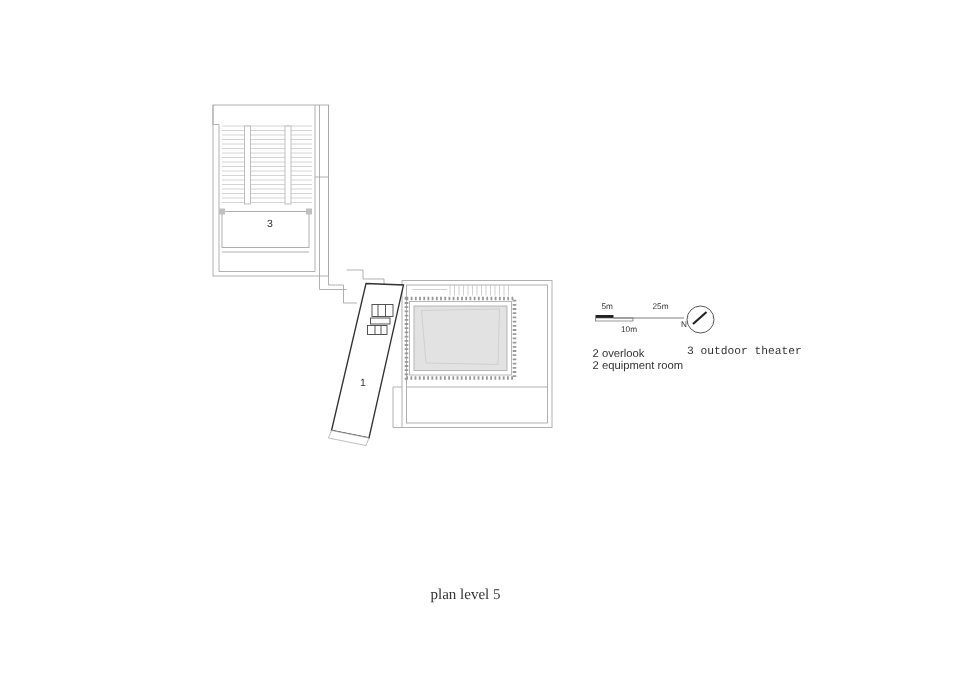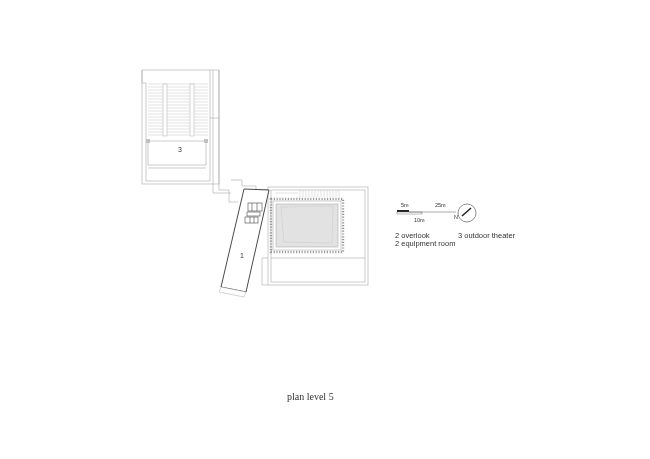--- a/index.html
+++ b/index.html
@@ -122,16 +122,16 @@
 <div class="label" style="left:240px;top:252px;">1</div>
 
 <div class="scale-lbl" style="left:401px;top:202px;">5m</div>
 <div class="scale-lbl" style="left:414px;top:217px;">10m</div>
 <div class="scale-lbl" style="left:435px;top:202px;">25m</div>
 <div class="scale-lbl" style="left:454px;top:214px;">N</div>
 
 <div class="legend">
   <div class="row" style="left:0;top:0;">2 overlook</div>
   <div class="row" style="left:0;top:8px;">2 equipment room</div>
-  <div class="row" style="left:63px;top:0;">3 outdoor theater</div>
+  <div class="row" style="left:63px;top:0;font-family:Liberation Mono, monospace;">3 outdoor theater</div>
 </div>
 
 <div class="caption">plan level 5</div>
 
 </body></html>

